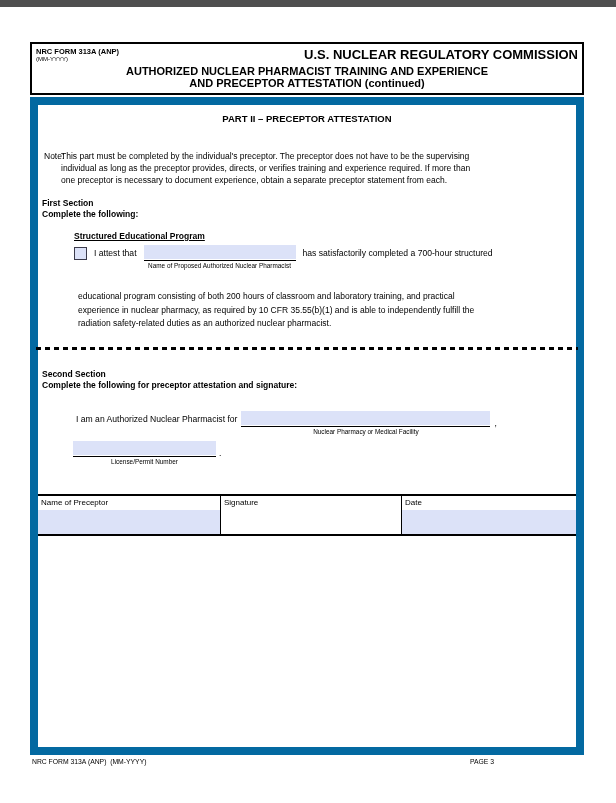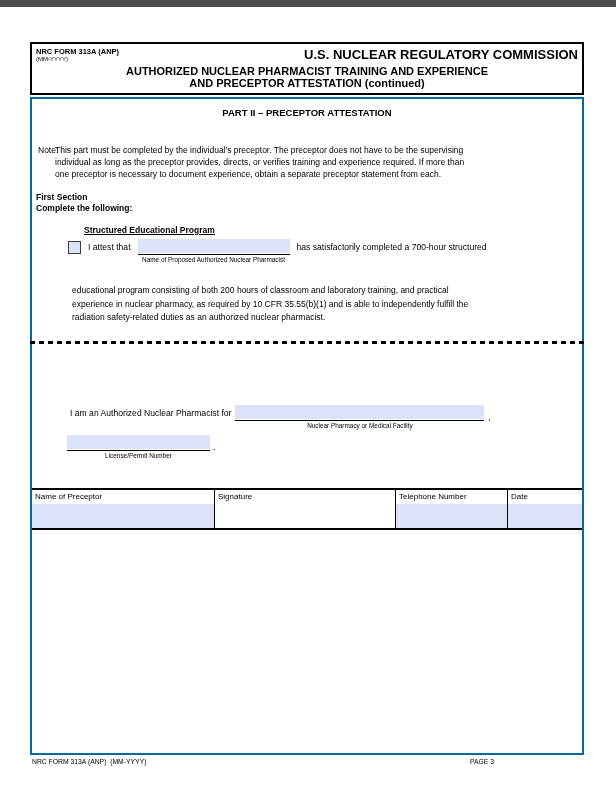--- a/index.html
+++ b/index.html
@@ -9,33 +9,33 @@
   .topbar { position:absolute; top:0; left:0; width:616px; height:7px; background:#4f4f4f; }
 
   .sheet { position:absolute; left:30px; top:42px; width:466px; height:735px; }
 
   .header-box { position:absolute; top:0; left:0; width:554px; height:53px; border:2px solid #000; }
   .form-num { position:absolute; top:3px; left:4px; font-size:7.5px; font-weight:bold; }
   .form-date { position:absolute; top:12px; left:4px; font-size:6px; }
   .agency { position:absolute; top:3px; right:4px; font-size:13px; font-weight:bold; }
   .hdr-title { position:absolute; top:21px; left:0; right:0; text-align:center; font-size:11px; font-weight:bold; line-height:12px; }
 
-  .main-box { position:absolute; top:55px; left:0; width:554px; height:658px; border:2px solid #0369a1; }
+  .main-box { position:absolute; top:55px; left:0; width:554px; height:658px; border:8px solid #0369a1; }
 
   .part-title { position:absolute; top:8px; left:0; right:0; text-align:center; font-size:9.5px; font-weight:bold; }
 
   .note-row { position:absolute; top:45px; left:6px; right:10px; font-size:8.5px; line-height:12px; }
   .note-label { position:absolute; left:0; top:0; }
   .note-text { display:block; margin-left:17px; white-space:pre-line; }
 
   .sec-head { position:absolute; left:4px; font-size:8.5px; font-weight:bold; line-height:10.5px; }
   .sec-head-1 { top:93px; }
   .sec-head-2 { top:264px; }
 
-  .program-heading { position:absolute; top:126px; left:52px; font-size:8.5px; font-weight:bold; text-decoration:underline; }
+  .program-heading { position:absolute; top:126px; left:36px; font-size:8.5px; font-weight:bold; text-decoration:underline; }
 
   .row { position:absolute; display:flex; align-items:center; font-size:8.6px; }
   .attest-row { top:140px; left:36px; gap:7px; }
   .pharm-row { top:306px; left:38px; gap:4px; }
   .license-row { top:336px; left:35px; gap:3px; }
 
   .checkbox { width:13px; height:13px; background:#dce2f8; border:1px solid #3a3a4a; flex:0 0 13px; }
 
   .field-wrap { position:relative; height:16px; border-bottom:1px solid #000; }
   .field-fill { position:absolute; inset:0 0 1px 0; background:#dce2f8; }
@@ -105,20 +105,24 @@
       </span>
       <span>has satisfactorily completed a 700-hour structured</span>
     </div>
 
     <div class="paragraph">educational program consisting of both 200 hours of classroom and laboratory training, and practical
 experience in nuclear pharmacy, as required by 10 CFR 35.55(b)(1) and is able to independently fulfill the
 radiation safety-related duties as an authorized nuclear pharmacist.</div>
 
     <div class="divider"></div>
 
+    <div class="sec-head sec-head-2">
+      <div>Second Section</div>
+      <div>Complete the following for preceptor attestation and signature:</div>
+    </div>
 
     <div class="row pharm-row">
       <span>I am an Authorized Nuclear Pharmacist for</span>
       <span class="field-wrap fw-facility">
         <span class="field-fill"></span>
         <span class="field-sub">Nuclear Pharmacy or Medical Facility</span>
       </span>
       <span class="punct">,</span>
     </div>
 
@@ -132,24 +136,20 @@
 
     <div class="ptable">
       <div class="pcell c0">
         <div class="pcell-label">Name of Preceptor</div>
         <div class="pcell-fill fill-blue"></div>
       </div>
       <div class="pcell c1">
         <div class="pcell-label">Signature</div>
         <div class="pcell-fill"></div>
       </div>
-      <div class="pcell c2">
-        <div class="pcell-label">Telephone Number</div>
-        <div class="pcell-fill fill-blue"></div>
-      </div>
       <div class="pcell c3">
         <div class="pcell-label">Date</div>
         <div class="pcell-fill fill-blue"></div>
       </div>
     </div>
 
   </div>
 
   <div class="footer">
     <span class="footer-left">NRC FORM 313A (ANP)  (MM-YYYY)</span>

